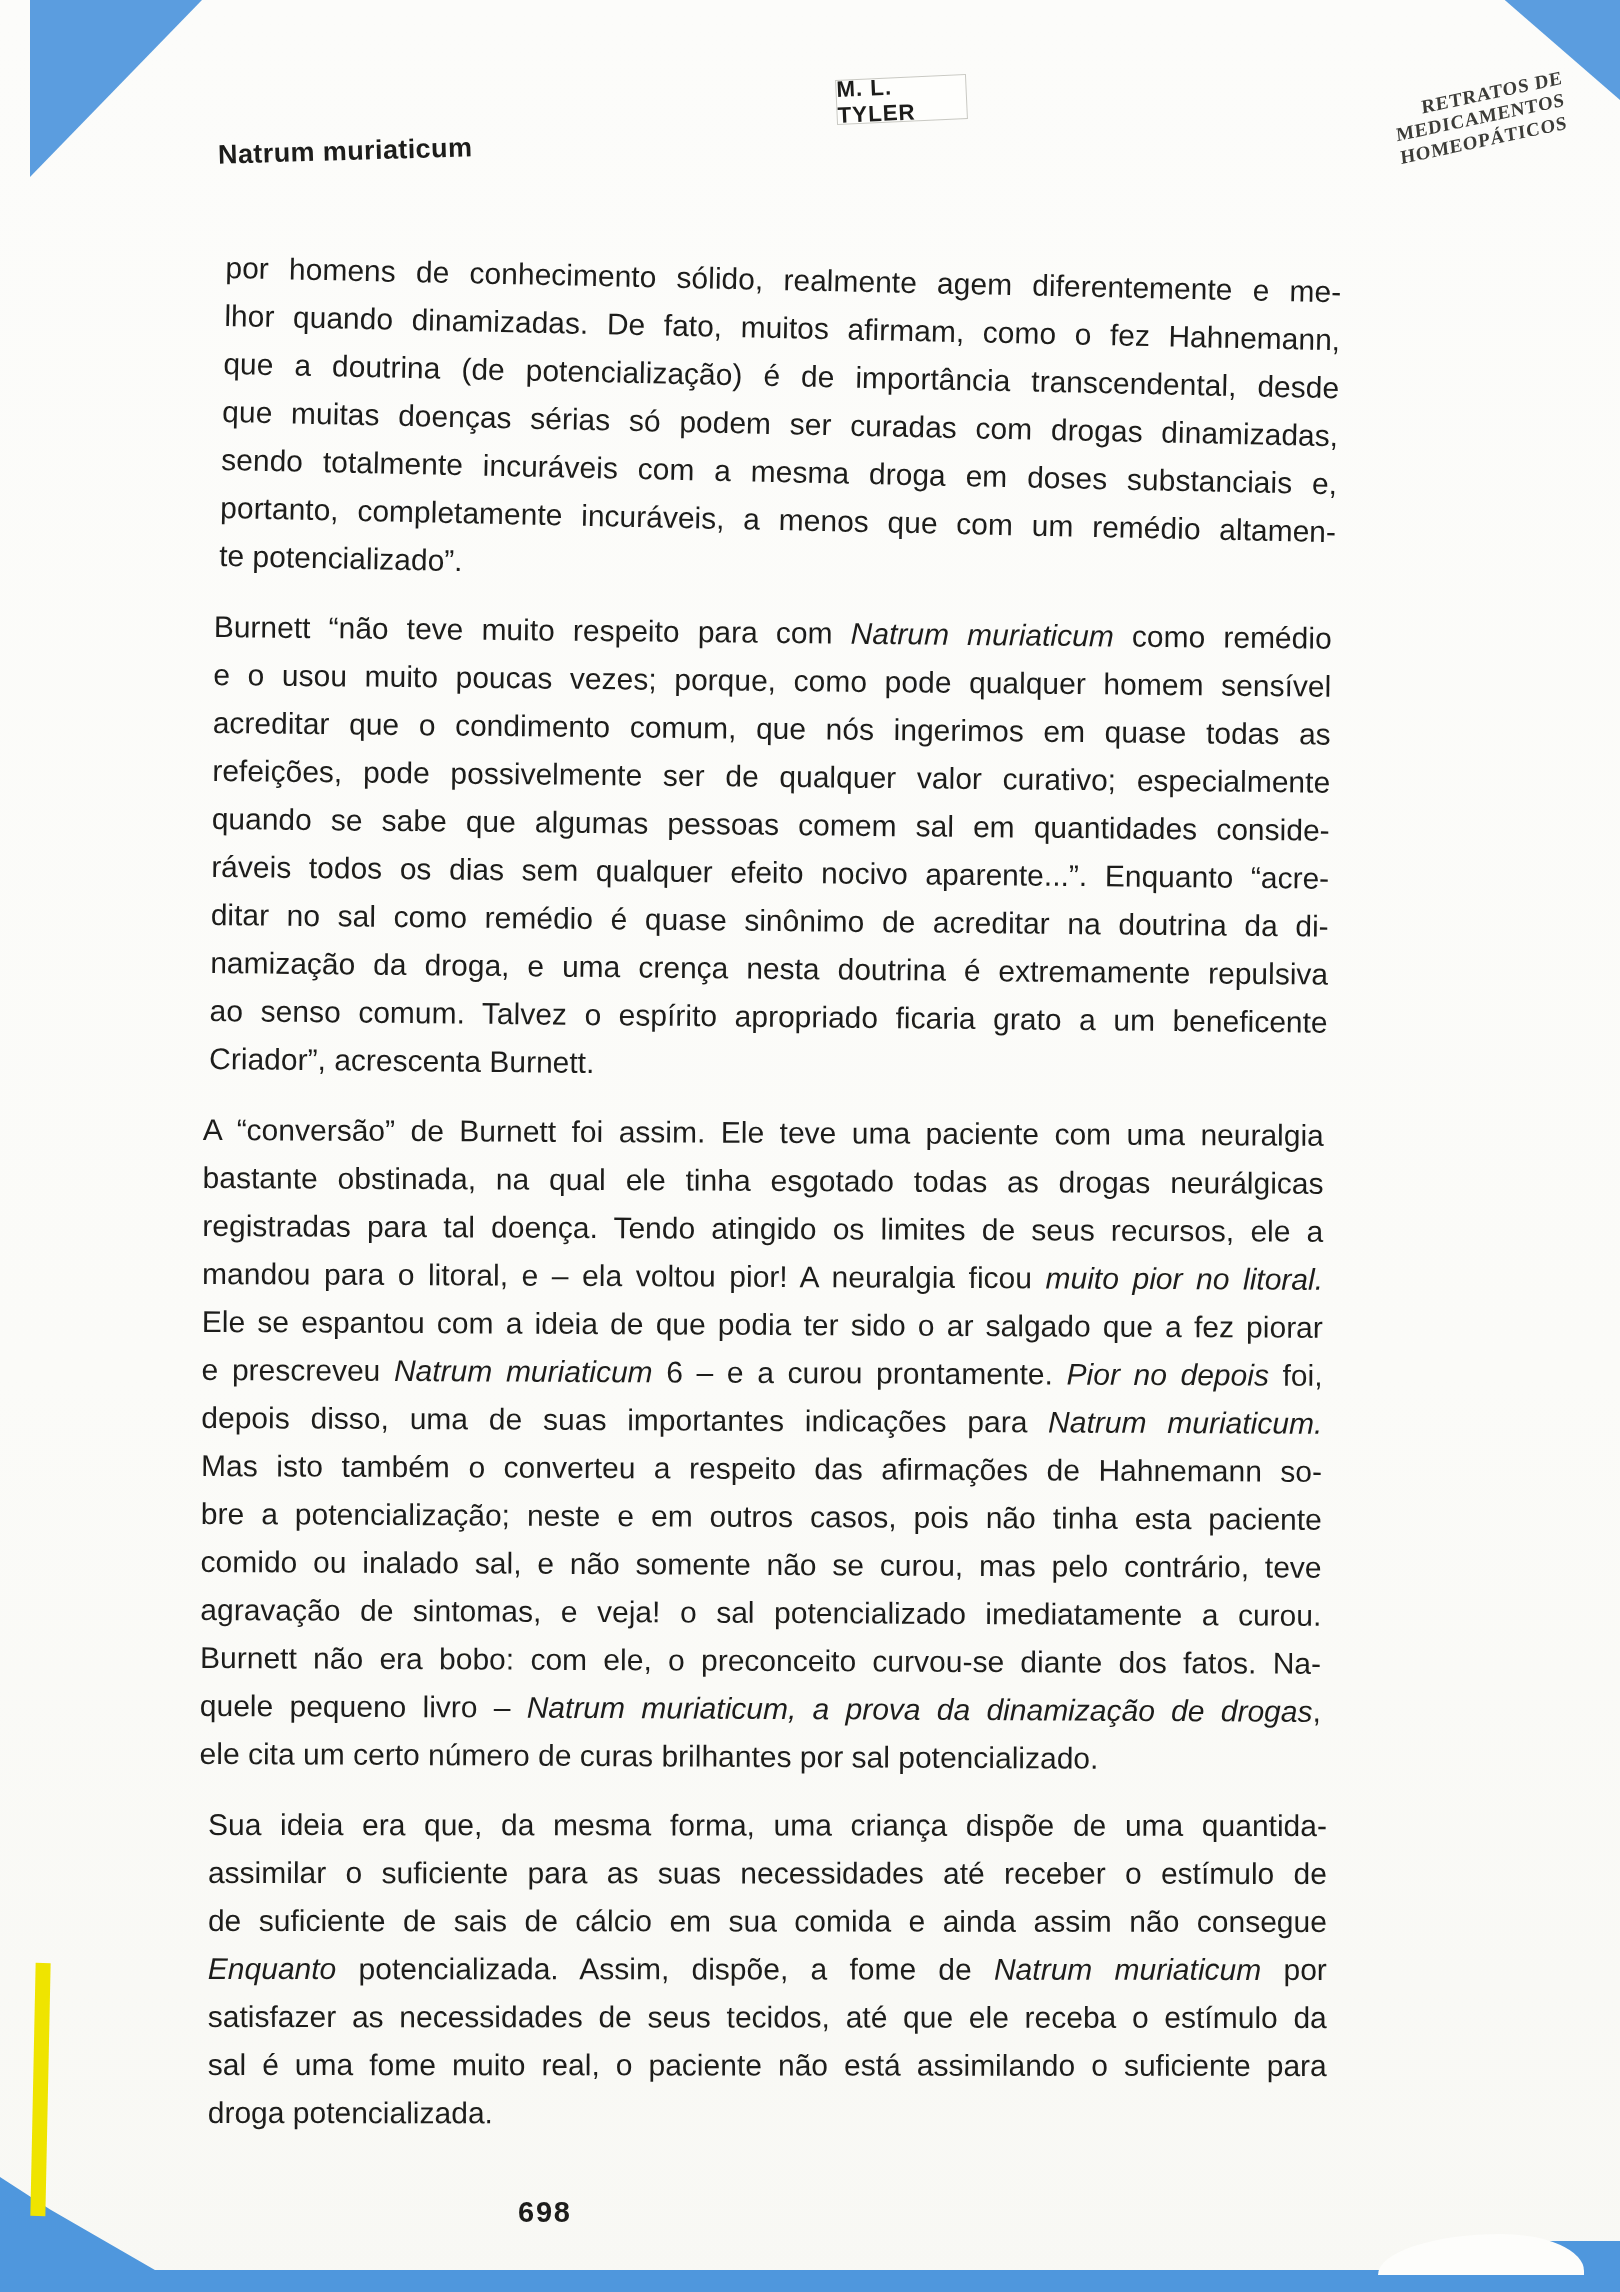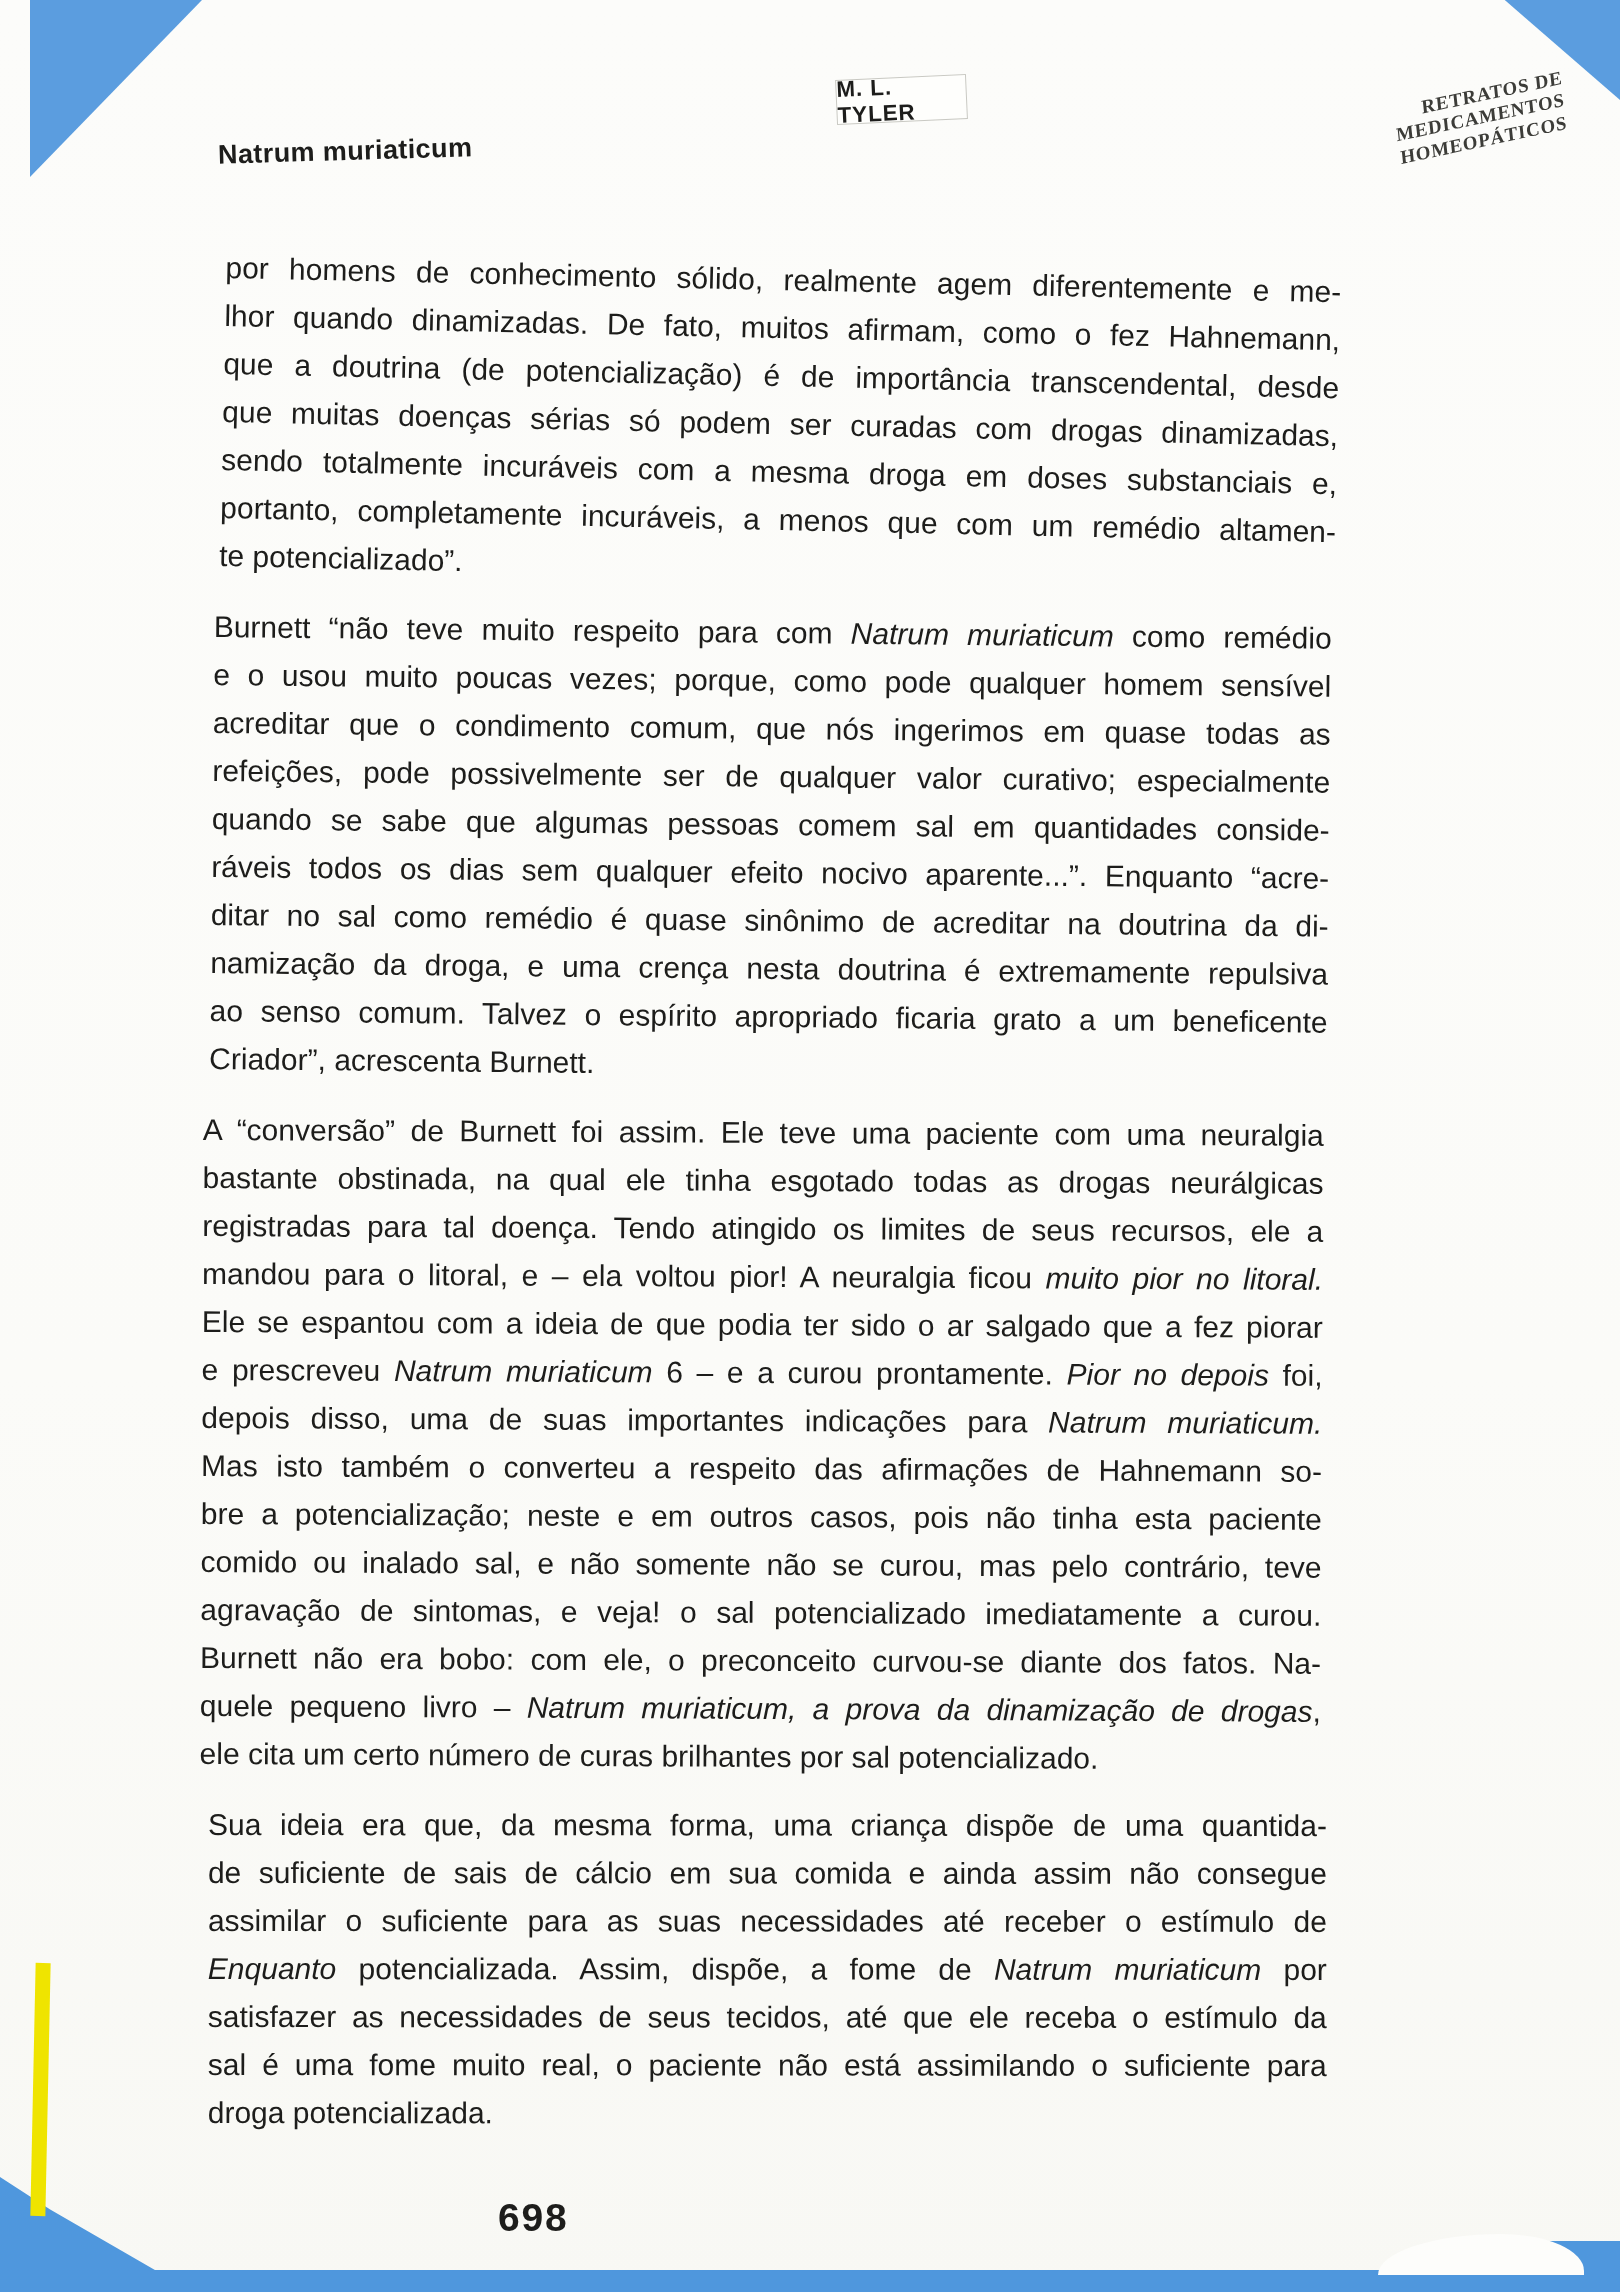--- a/index.html
+++ b/index.html
@@ -42,21 +42,21 @@
   .body-text { position:absolute; left:192px; top:244px; width:1146px;
                font-size:30px; line-height:48px; }
   .para { margin-bottom:23px; transform-origin:0 0; }
   .para.p1 { margin-left:34px; width:1116px; transform:rotate(1.25deg); }
   .para.p2 { margin-left:21.5px; width:1118px; transform:rotate(0.6deg); }
   .para.p3 { margin-left:10.7px; width:1121px; transform:rotate(0.3deg); }
   .para.p4 { margin-left:16px;    width:1119px; transform:rotate(0.05deg); }
   .line { text-align:justify; text-align-last:justify; }
   .line.last { text-align:justify; text-align-last:left; }
   .it { font-style:italic; }
-  .page-number { position:absolute; left:498px; top:2196px; font-size:39px;
+  .page-number { position:absolute; left:518px; top:2196px; font-size:29px;
                font-weight:600; letter-spacing:1.8px; }
 </style>
 </head>
 <body>
 
 <div class="page" style="--scan-blue: #5b9ddf; --scan-blue-deep: #4f97dd; --bookmark-yellow: #efe400; --ink: #1d1d1b; --badge-border: #c9c9c3;">
 
   <div class="corner tl"></div>
   <div class="corner tr"></div>
   <div class="corner bl"></div>
@@ -110,22 +110,22 @@
         <div class="line"><span>Mas isto também o converteu a respeito das afirmações de Hahnemann so-</span></div>
         <div class="line"><span>bre a potencialização; neste e em outros casos, pois não tinha esta paciente</span></div>
         <div class="line"><span>comido ou inalado sal, e não somente não se curou, mas pelo contrário, teve</span></div>
         <div class="line"><span>agravação de sintomas, e veja! o sal potencializado imediatamente a curou.</span></div>
         <div class="line"><span>Burnett não era bobo: com ele, o preconceito curvou-se diante dos fatos. Na-</span></div>
         <div class="line"><span>quele pequeno livro – </span><span class="it">Natrum muriaticum, a prova da dinamização de drogas</span><span>,</span></div>
         <div class="line last"><span>ele cita um certo número de curas brilhantes por sal potencializado.</span></div>
       </div>
       <div class="para p4">
         <div class="line"><span>Sua ideia era que, da mesma forma, uma criança dispõe de uma quantida-</span></div>
+        <div class="line"><span>assimilar o suficiente para as suas necessidades até receber o estímulo de</span></div>
         <div class="line"><span>de suficiente de sais de cálcio em sua comida e ainda assim não consegue</span></div>
-        <div class="line"><span>assimilar o suficiente para as suas necessidades até receber o estímulo de</span></div>
         <div class="line"><span class="it">Enquanto</span><span> potencializada. Assim, dispõe, a fome de </span><span class="it">Natrum muriaticum</span><span> por</span></div>
         <div class="line"><span>satisfazer as necessidades de seus tecidos, até que ele receba o estímulo da</span></div>
         <div class="line"><span>sal é uma fome muito real, o paciente não está assimilando o suficiente para</span></div>
         <div class="line last"><span>droga potencializada.</span></div>
       </div>
     </div>
 
   <div class="page-number">698</div>
 </div>
 

